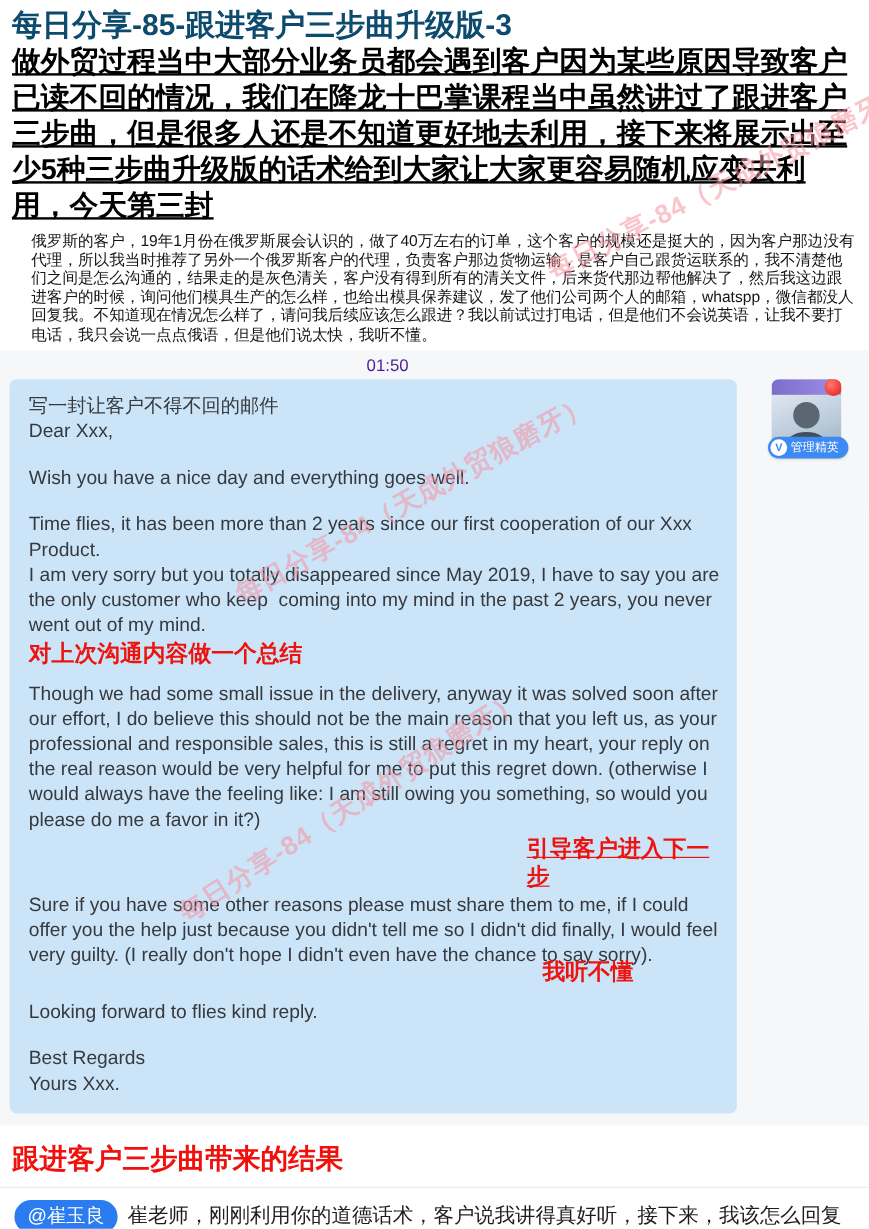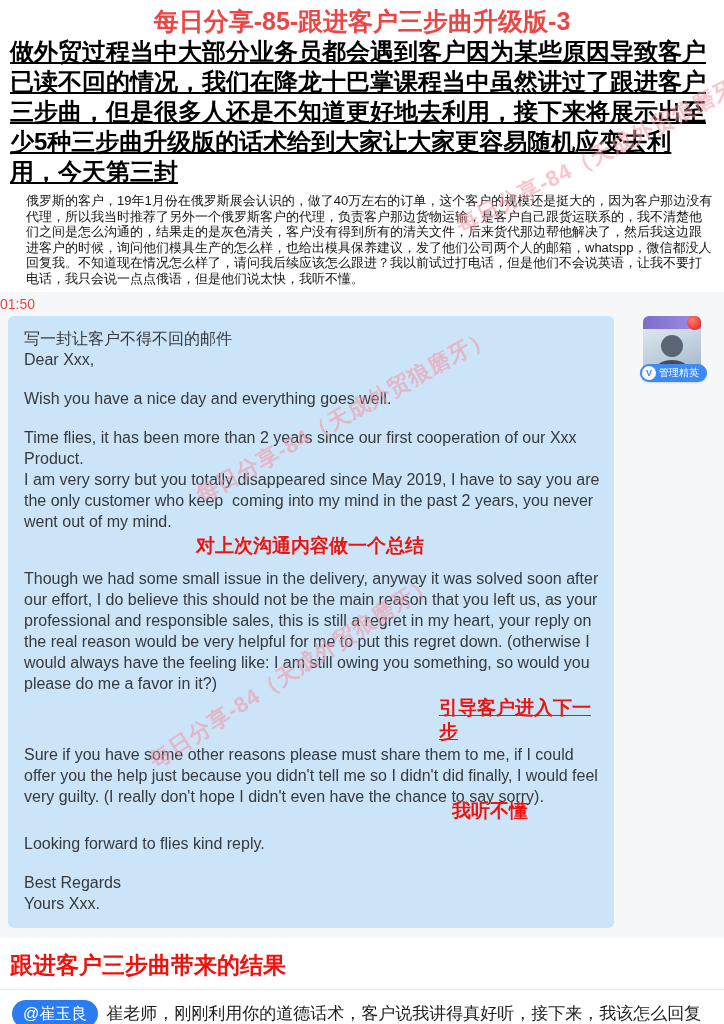--- a/index.html
+++ b/index.html
@@ -3,38 +3,38 @@
 <meta charset="utf-8">
 <style>
   html,body{margin:0;padding:0;}
   body{
     width:724px;height:1024px;position:relative;overflow:hidden;
     background:#ffffff;
     font-family:"Liberation Sans","DejaVu Sans",sans-serif;
   }
   
   .header{padding:6px 10px 0 10px;}
-  .page-title{margin:0;font-size:25px;line-height:31px;font-weight:700;color:#ef4444;text-align:center;}
+  .page-title{margin:0;font-size:25px;line-height:31px;font-weight:700;color:#0c4a6e;}
   .intro{margin:0;font-size:24px;line-height:30px;font-weight:700;color:#000000;text-decoration:underline;}
   
   .question{padding:6px 10px 4px 26px;font-size:13px;line-height:15.5px;color:#141414;}
   
   .chat-section{background:#f6f7f9;padding:4px 0 10px 0;margin-top:2px;}
-  .timestamp{height:18px;text-align:left;padding-right:78px;color:#ef4444;font-size:14px;}
+  .timestamp{height:18px;text-align:center;padding-right:78px;color:#4c1d95;font-size:14px;}
   .chat-row{display:flex;align-items:flex-start;padding:2px 17px 0 8px;gap:19px;}
   .bubble{
     width:612px;background:#cbe4f8;border-radius:6px;
     padding:12px 14px 14px 16px;
     font-size:16px;line-height:21px;color:#36393d;
   }
   .bubble p{margin:0;white-space:pre-wrap;}
   .gap{height:18px;}
   .gap-sm{height:10px;}
   .red-anno{color:#ed1410;font-weight:700;font-size:19px;line-height:24px;}
-  .anno-1{text-align:center;padding-right:4px;margin-top:2px;}
+  .anno-1{text-align:left;padding-right:4px;margin-top:2px;}
   .anno-2{margin-left:415px;margin-top:2px;text-decoration:underline;}
   .anno-3{margin-left:428px;margin-top:-8px;}
   
   .avatar-col{margin-left:10px;position:relative;width:64px;flex:none;}
   .avatar{
     width:58px;height:58px;border-radius:6px;position:relative;overflow:hidden;
     background:linear-gradient(160deg,#e9eff5 0%,#c2d1df 55%,#9fb4c6 100%);
     cursor:pointer;
   }
   .avatar svg{position:absolute;bottom:-4px;left:7px;}

